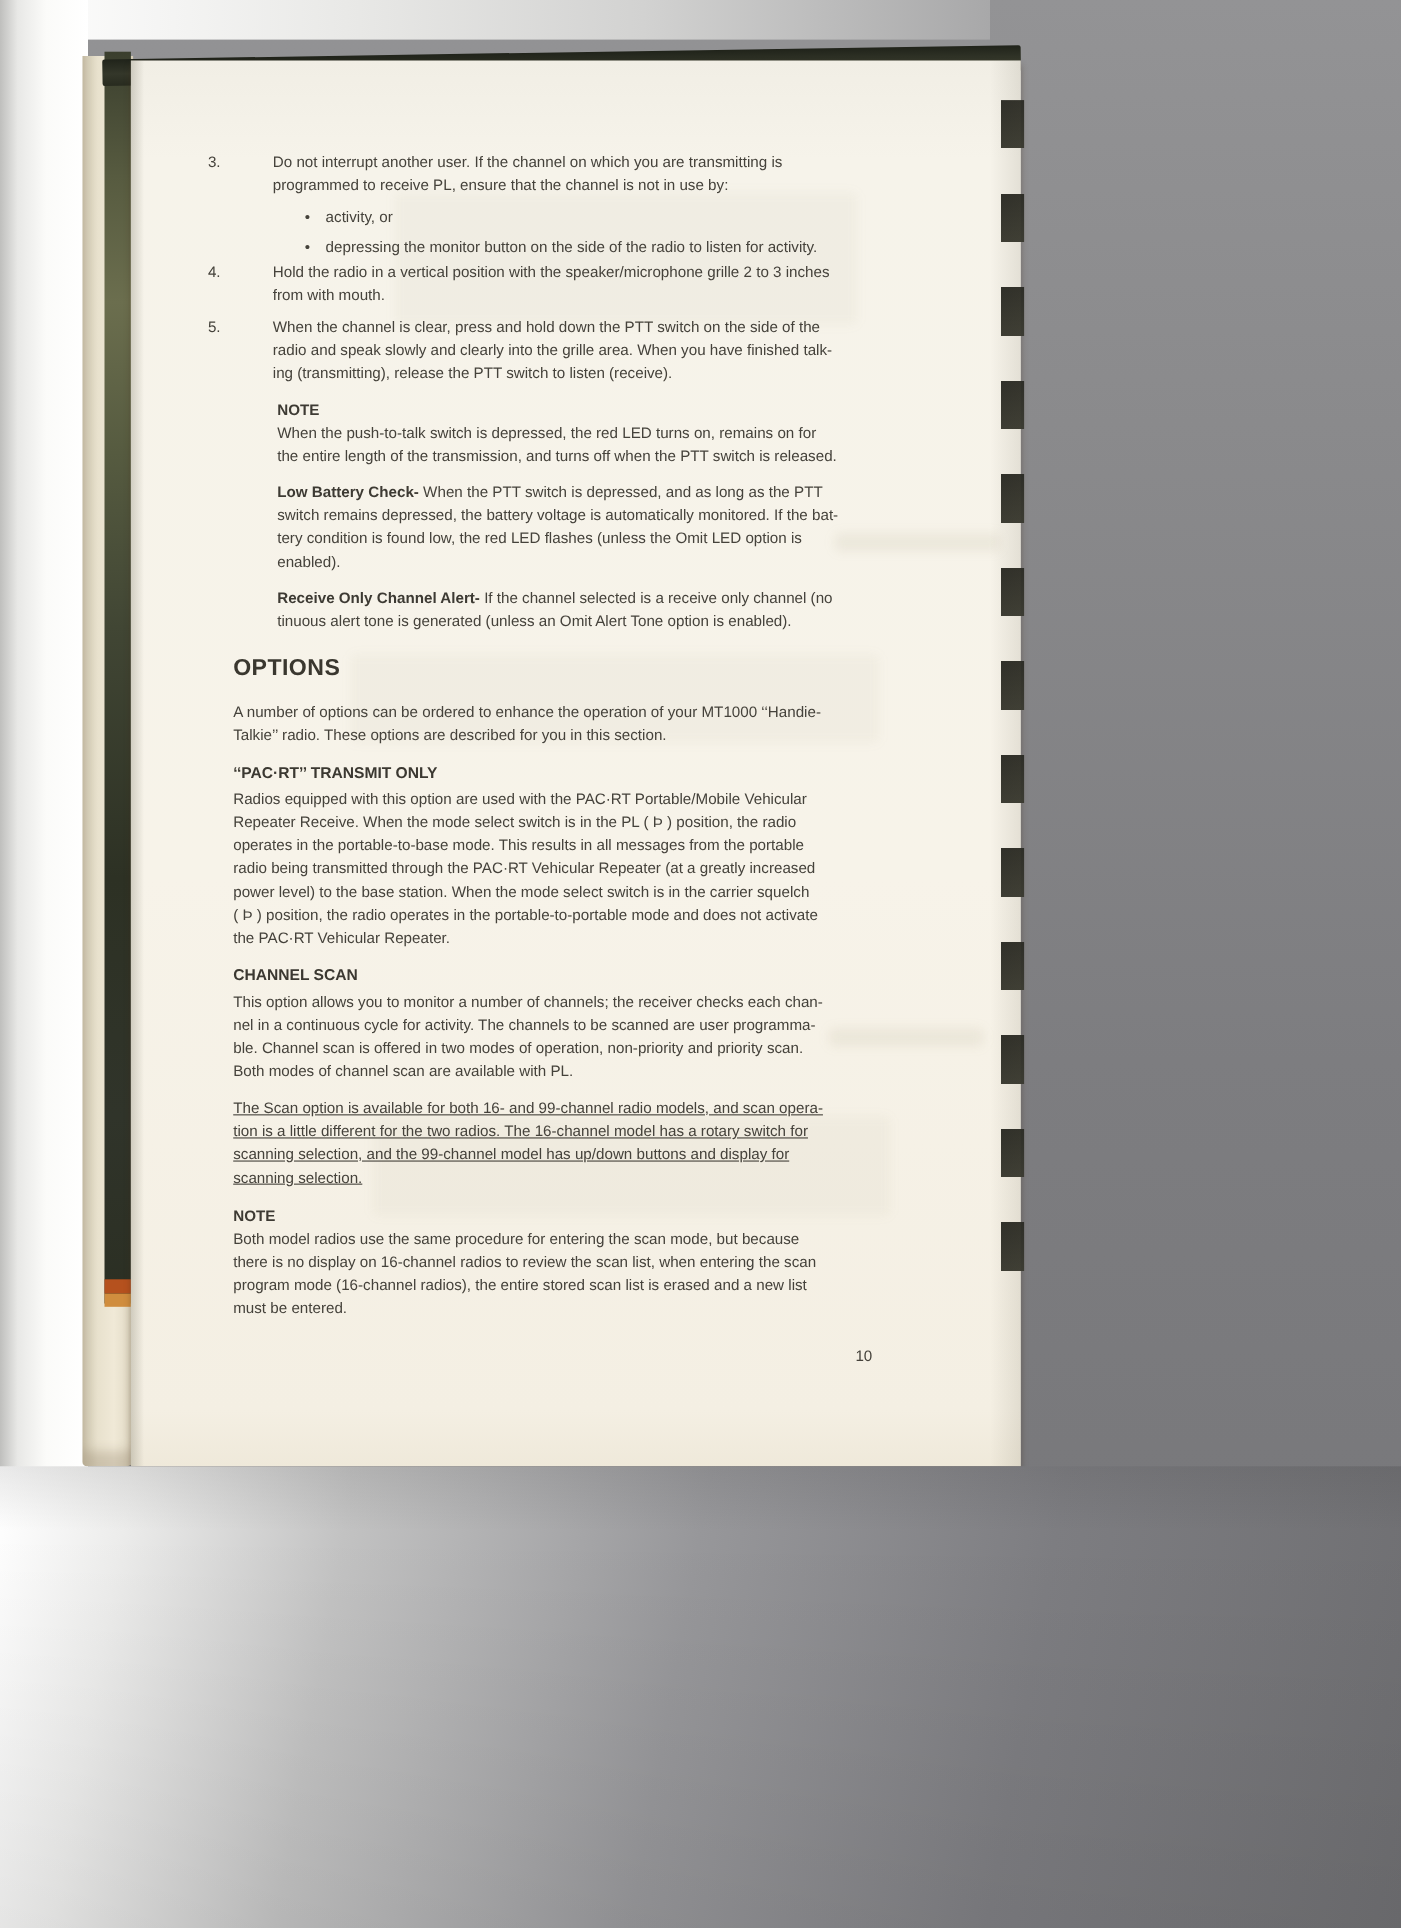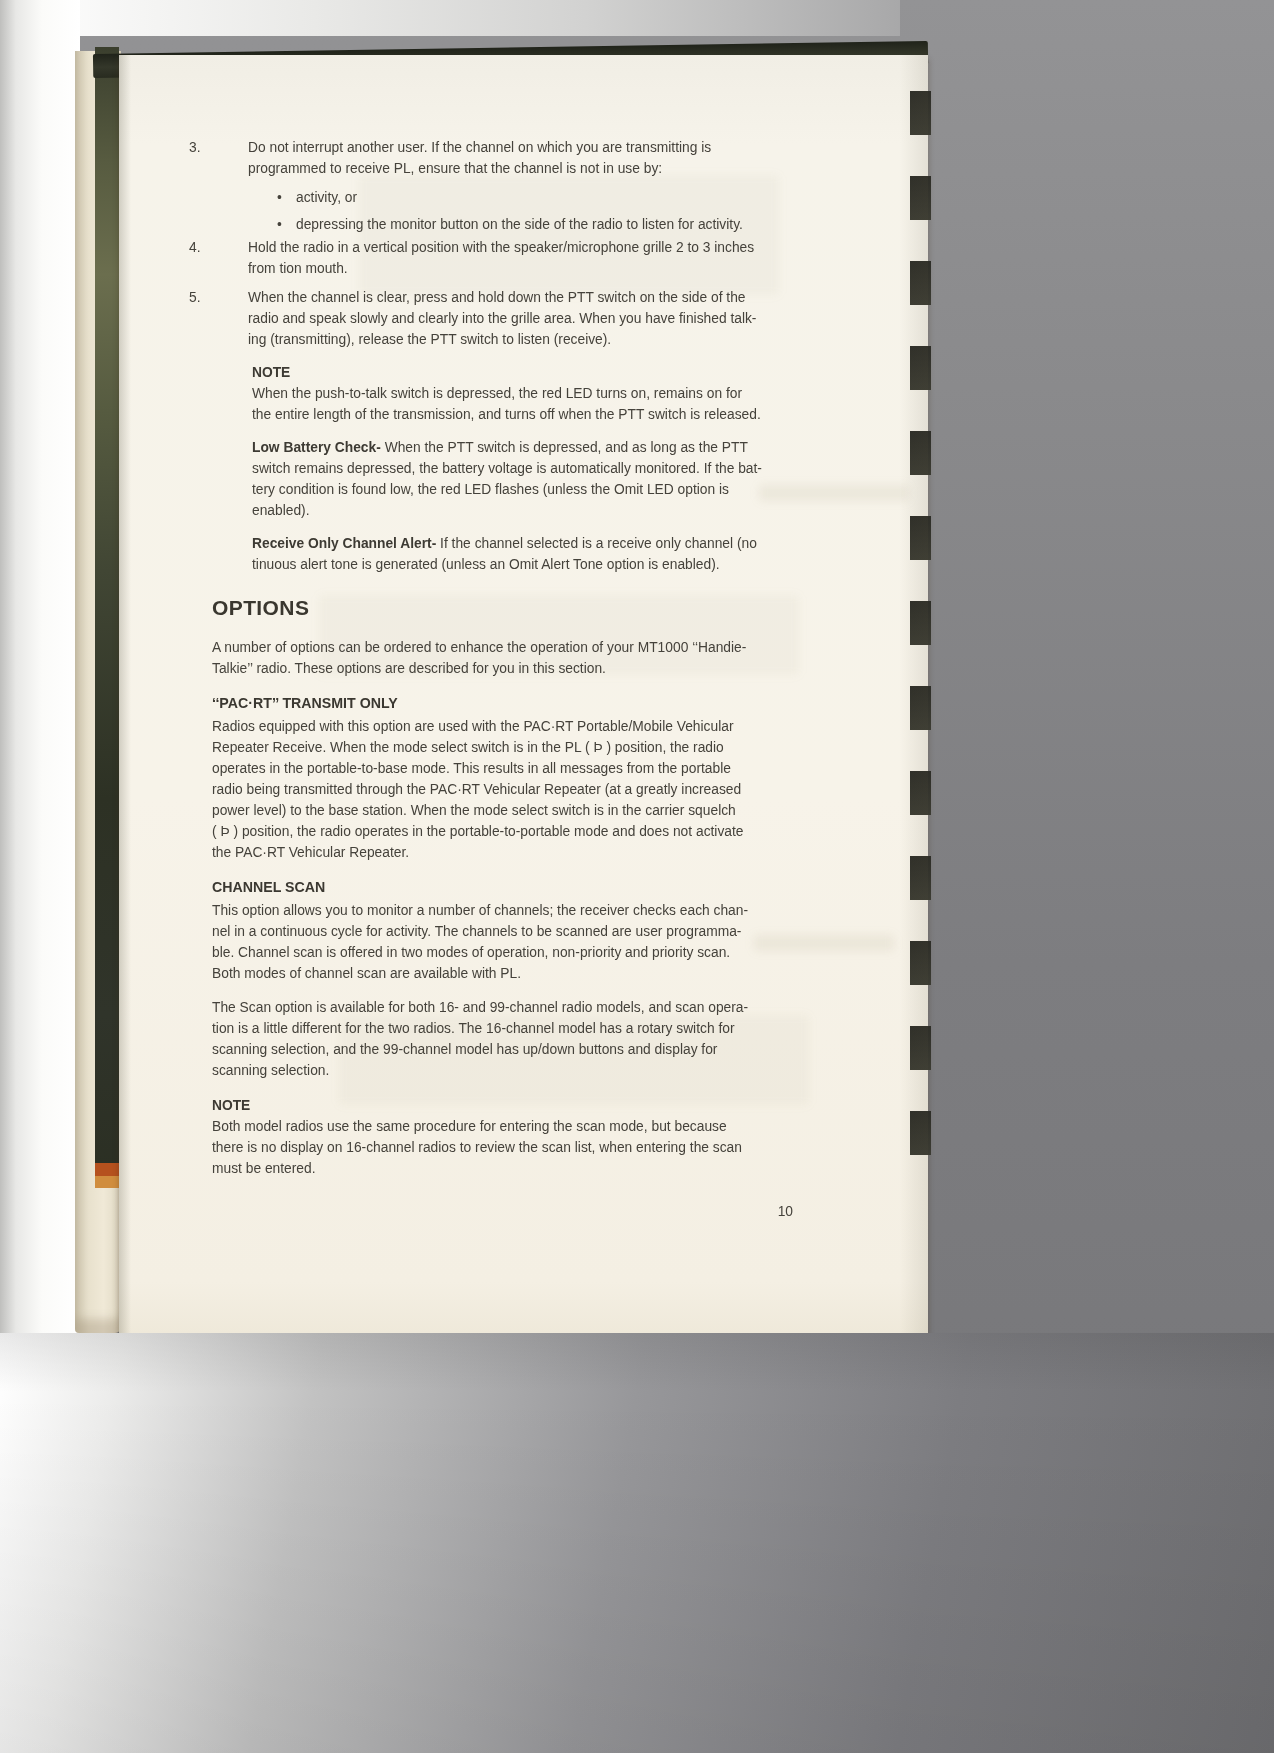--- a/index.html
+++ b/index.html
@@ -104,21 +104,21 @@
           <div class="btext">
               <div class="tline">depressing the monitor button on the side of the radio to listen for activity.</div>
             </div>
         </div>
       </div>
 
       <div class="item">
         <div class="num">4.</div>
         <div class="itext">
             <div class="tline">Hold the radio in a vertical position with the speaker/microphone grille 2 to 3 inches</div>
-            <div class="tline">from tion mouth.</div>
+            <div class="tline">from with mouth.</div>
           </div>
       </div>
 
       <div class="item">
         <div class="num">5.</div>
         <div class="itext">
             <div class="tline">When the channel is clear, press and hold down the PTT switch on the side of the</div>
             <div class="tline">radio and speak slowly and clearly into the grille area. When you have finished talk-</div>
             <div class="tline">ing (transmitting), release the PTT switch to listen (receive).</div>
           </div>
@@ -169,33 +169,34 @@
       </div>
 
       <div class="opt">
         <div class="h2">CHANNEL SCAN</div>
         <div class="block">
             <div class="tline">This option allows you to monitor a number of channels; the receiver checks each chan-</div>
             <div class="tline">nel in a continuous cycle for activity. The channels to be scanned are user programma-</div>
             <div class="tline">ble. Channel scan is offered in two modes of operation, non-priority and priority scan.</div>
             <div class="tline">Both modes of channel scan are available with PL.</div>
           </div>
-        <div class="block" style="margin-top:13px;">
+        <div class="block" style="margin-top:13px;text-decoration:underline;">
             <div class="tline">The Scan option is available for both 16- and 99-channel radio models, and scan opera-</div>
             <div class="tline">tion is a little different for the two radios. The 16-channel model has a rotary switch for</div>
             <div class="tline">scanning selection, and the 99-channel model has up/down buttons and display for</div>
             <div class="tline">scanning selection.</div>
           </div>
       </div>
 
       <div class="opt" style="margin-top:14px;">
         <div class="note-title">NOTE</div>
         <div>
             <div class="tline">Both model radios use the same procedure for entering the scan mode, but because</div>
             <div class="tline">there is no display on 16-channel radios to review the scan list, when entering the scan</div>
+            <div class="tline">program mode (16-channel radios), the entire stored scan list is erased and a new list</div>
             <div class="tline">must be entered.</div>
           </div>
       </div>
 
       <div class="page-number">10</div>
 
     </div>
   </div>
 </div>
 

